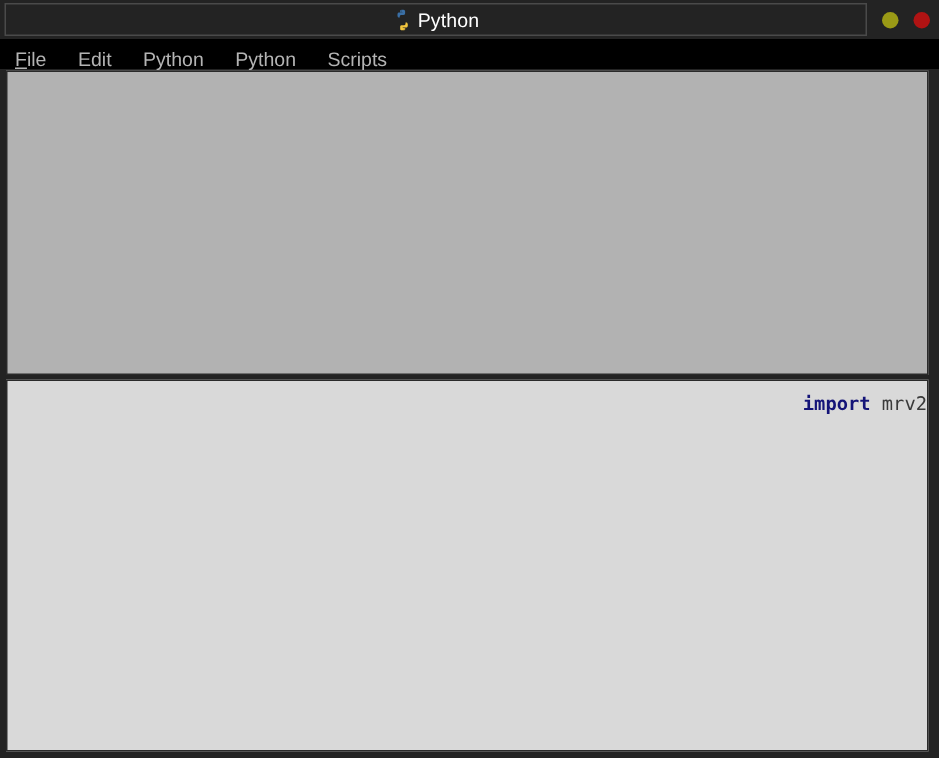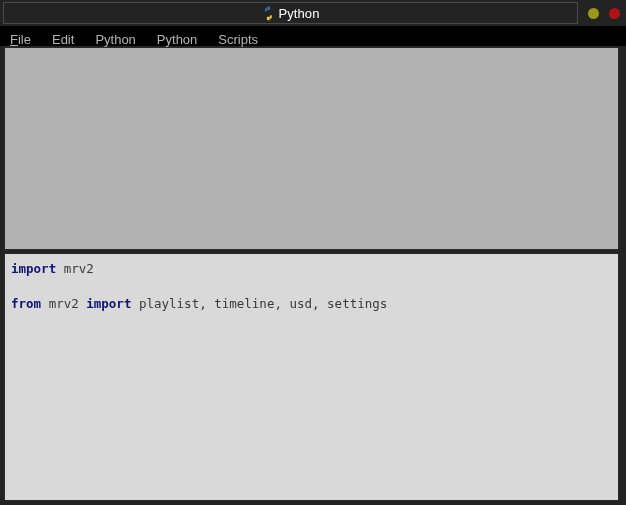--- a/index.html
+++ b/index.html
@@ -155,20 +155,21 @@
     color: #3a3a3a;
     white-space: pre;
   }
   .code .kw {
     color: #141478;
     font-weight: bold;
   }
   .code-line {
     white-space: pre;
     display: block;
+    text-align: right;
   }
 </style>
 </head>
 <body>
 
 <div class="window">
 
   <div class="titlebar">
     <div class="titlebar-box">
       <div class="title-inner">
@@ -198,18 +199,18 @@
   <div class="panes">
 
     <div class="output-pane">
       <pre class="output-text"></pre>
     </div>
 
     <div class="pane-divider"></div>
 
     <div class="editor-pane">
       <pre class="code" id="code-block"><span class="code-line"><span class="kw">import</span><span> mrv2</span></span>
-<span class="code-line"><span class="kw">from</span><span> mrv2 </span><span class="kw">import</span><span> playlist, timeline, usd, settings</span></span></pre>
+</pre>
     </div>
 
   </div>
 
 </div>
 
 </body></html>

